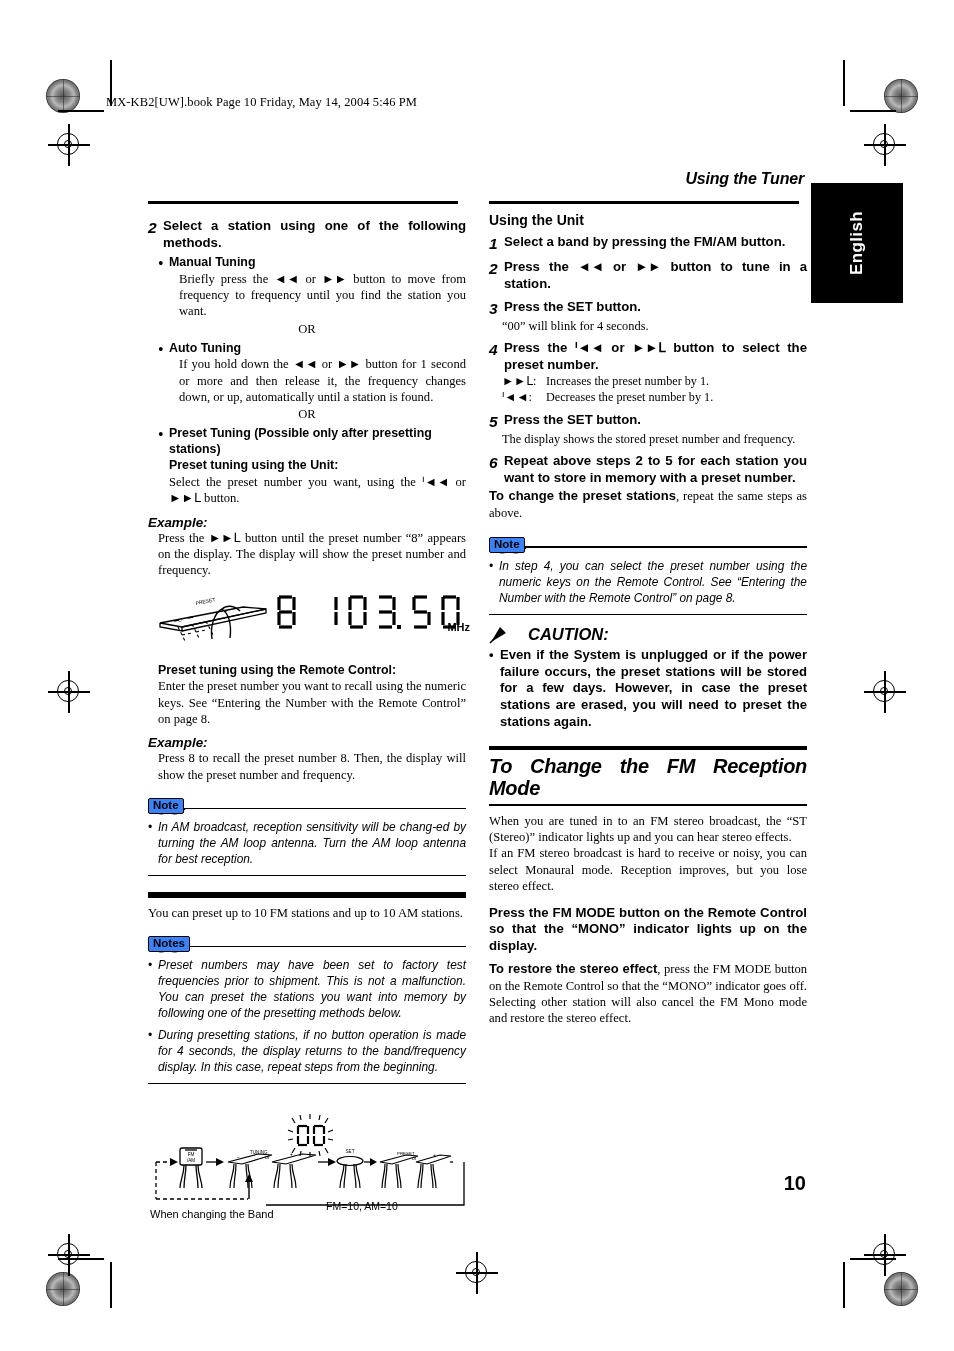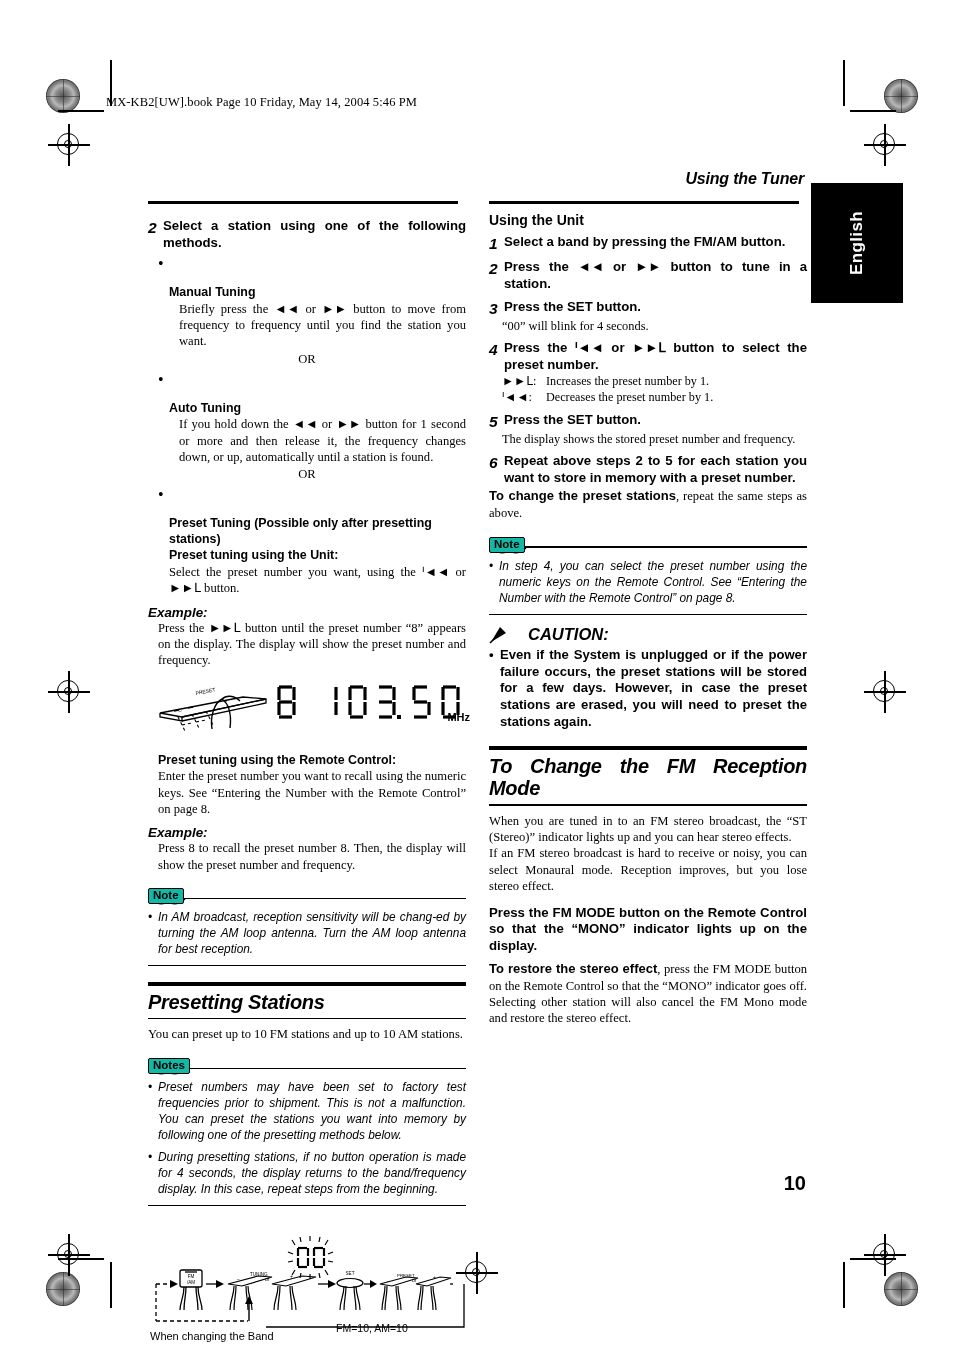--- a/index.html
+++ b/index.html
@@ -47,38 +47,38 @@
   .step{display:flex;margin-top:6px;}
   .step .num{font-family:"Liberation Sans",sans-serif;font-weight:bold;font-style:italic;
              font-size:15.5px;width:15px;flex:0 0 15px;line-height:1.25;}
   .step .txt{font-family:"Liberation Sans",sans-serif;font-weight:bold;font-size:13.2px;
              line-height:1.26;text-align:justify;flex:1;}
   .sans-b{font-family:"Liberation Sans",sans-serif;font-weight:bold;}
 
   .bullet{display:flex;margin-top:4px;padding-left:10px;}
   .bullet .bt{width:11px;flex:0 0 11px;}
   .bullet .bx{flex:1;}
-  .bhead{font-family:"Liberation Sans",sans-serif;font-weight:bold;font-size:12.4px;line-height:1.25;margin-top:30px;}
+  .bhead{font-family:"Liberation Sans",sans-serif;font-weight:bold;font-size:12.4px;line-height:1.25;}
   .btext{font-size:12.6px;line-height:1.3;text-align:justify;margin-left:10px;}
   .or{text-align:center;font-size:12.6px;margin:2px 0 1px 0;}
 
   .exhead{font-family:"Liberation Sans",sans-serif;font-weight:bold;font-style:italic;font-size:13.4px;margin-top:8px;}
   .expara{font-size:12.6px;line-height:1.3;text-align:justify;margin-left:10px;}
 
   .sub{font-size:12.4px;line-height:1.3;margin-left:13px;text-align:justify;}
   .subkey{display:flex;margin-left:13px;font-size:12.2px;line-height:1.32;}
   .subkey .k{flex:0 0 44px;}
   .secsub{font-family:"Liberation Sans",sans-serif;font-weight:bold;font-size:14px;margin-bottom:3px;}
 
   
   .notebox{margin-top:12px;}
   .noteflag{position:relative;display:inline-block;}
   .notebadge{display:inline-block;border:1.6px solid #000;padding:0 4px 1px 4px;
       font-family:"Liberation Sans",sans-serif;font-weight:bold;font-size:11.5px;line-height:1.15;
-      background:#14b8a6;position:relative;z-index:2;border-radius:2px;}
+      background:#3b82f6;position:relative;z-index:2;border-radius:2px;}
   .notearc{position:absolute;left:2px;top:13px;width:36px;height:9px;z-index:1;}
   .notebody{font-style:italic;font-family:"Liberation Sans",sans-serif;font-size:11.9px;
             line-height:1.34;text-align:justify;margin-top:6px;display:flex;}
   .notebody .bt{flex:0 0 10px;}
   .noterule-bot{height:1.4px;background:#000;margin-top:7px;}
 
   
   .secrule-top{height:3.4px;background:#000;margin-top:16px;}
   .sechead{font-family:"Liberation Sans",sans-serif;font-weight:bold;font-style:italic;
            font-size:20px;letter-spacing:-.3px;margin:5px 0 4px 0;line-height:1.14;}
@@ -305,21 +305,20 @@
         <div style="flex:1;height:1.4px;background:#000;margin-bottom:5px;"></div>
       </div>
       <div class="notebody">
         <div class="bt">•</div>
         <div>In AM broadcast, reception sensitivity will be chang-ed by turning the AM loop antenna. Turn the AM loop antenna for best reception.</div>
       </div>
       <div class="noterule-bot"></div>
     </div>
 
     <div class="secrule-top"></div>
-    <div class="sechead">Presetting Stations</div>
     <div class="secrule-bot"></div>
     <div class="secpara">You can preset up to 10 FM stations and up to 10 AM stations.</div>
 
     <div class="notebox">
       <div style="display:flex;align-items:flex-end;">
         <div class="noteflag">
           <span class="notebadge">Notes</span>
           <svg class="notearc" viewBox="0 0 36 9">
             <path d="M1 1 C8 7, 14 7, 18 3 C22 7, 28 7, 35 1" fill="none" stroke="#000" stroke-width="1.3"></path>
           </svg>
@@ -435,21 +434,21 @@
         </g>
         <text x="285" y="53" font-size="5" font-family="Liberation Sans, sans-serif">+</text>
 
         <path d="M302 58 L305 58" stroke="#000" stroke-width="1.3"></path>
 
         <path d="M101 95 L101 76" stroke="#000" stroke-width="1.4"></path>
         <polygon points="97,78 101,70 105,78" fill="#000"></polygon>
 
         <path d="M316 58 L316 101 L118 101" stroke="#000" stroke-width="1.3" fill="none"></path>
       </svg>
-      <div class="flowlbl" style="left:188px;top:96px;">FM=10, AM=10</div>
+      <div class="flowlbl" style="left:178px;top:96px;">FM=10, AM=10</div>
       <div class="flowlbl" style="left:2px;top:104px;font-size:11px;">When changing the Band</div>
     </div>
   </div>
 
   <div class="col colR">
 
     <div class="secsub">Using the Unit</div>
 
     <div class="step">
       <div class="num">1</div>

